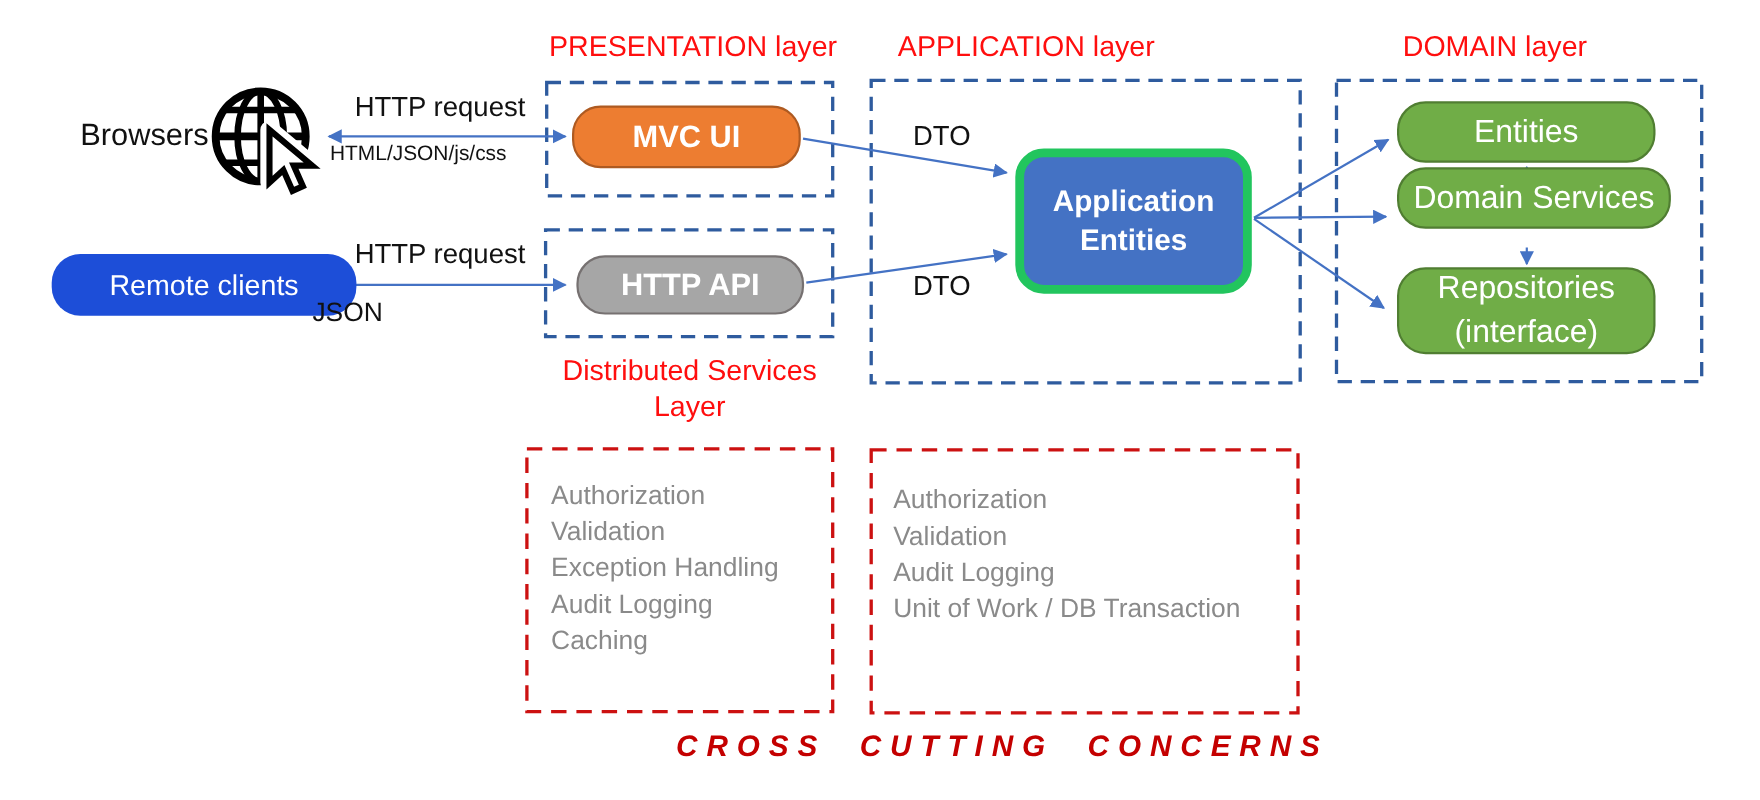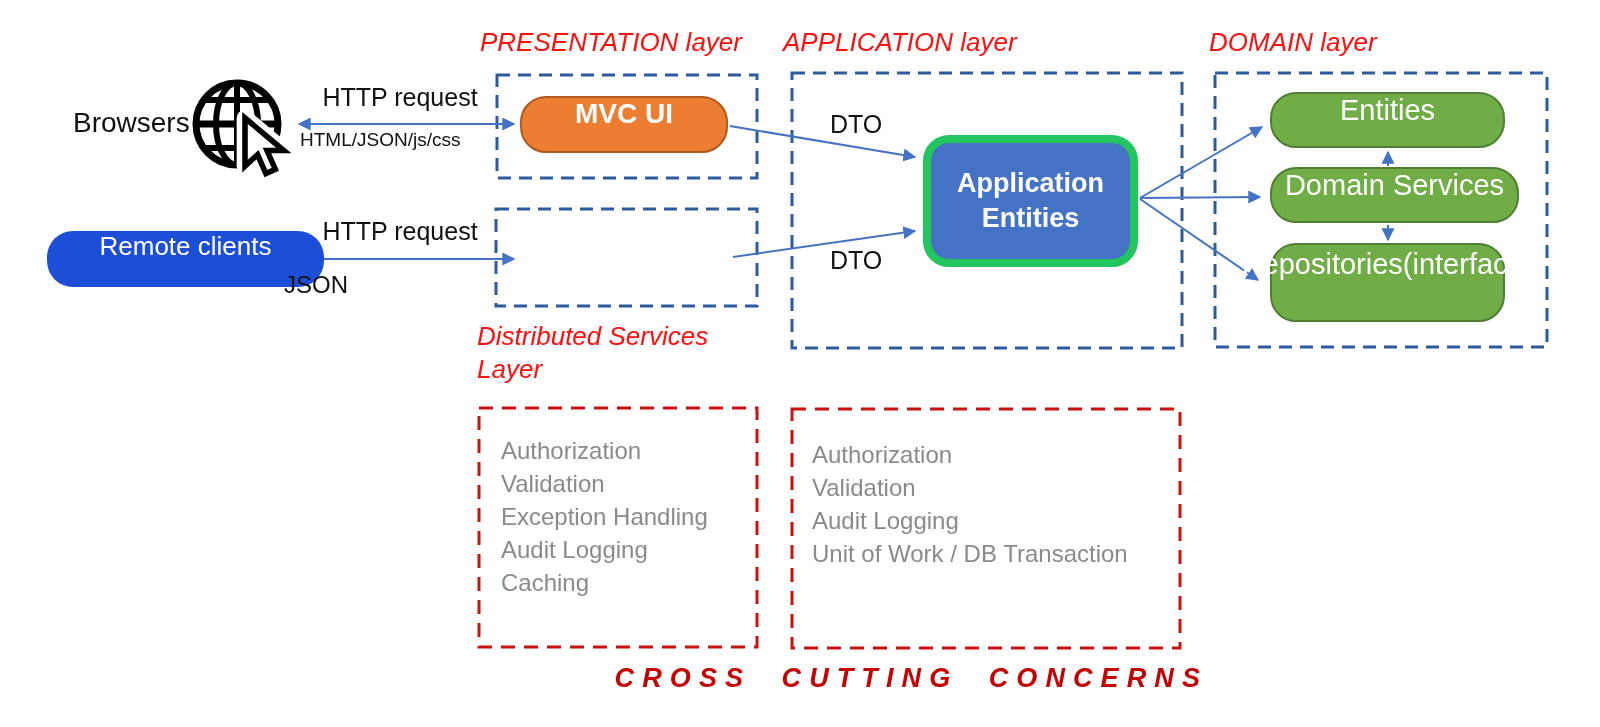--- a/index.html
+++ b/index.html
@@ -1,32 +1,32 @@
 <!DOCTYPE html>
 <html><head>
 <meta charset="utf-8">
 <style>
   html,body{margin:0;padding:0;background:#fff;}
   body{font-family:"Liberation Sans",sans-serif;}
   #canvas{position:relative;width:1600px;height:727px;background:#ffffff;overflow:hidden;}
   .abs{position:absolute;}
-  .center{display:flex;justify-content:center;text-align:center;border-radius:26px;}
+  .center{display:flex;align-items:center;justify-content:center;text-align:center;border-radius:26px;}
   svg.overlay{position:absolute;left:0;top:0;pointer-events:none;}
 
-  .layer-title{color:#ff0e0e;font-size:26px;white-space:nowrap;text-align:left;font-style:italic;}
+  .layer-title{color:#ff0e0e;font-size:26px;white-space:nowrap;text-align:center;}
   .black-label{color:#111;font-size:25px;white-space:nowrap;}
 
   .box{box-sizing:border-box;color:#fff;}
   .box-mvc{left:520px;top:96px;width:208px;height:57px;background:#ED7D31;border:2px solid #AE5A21;font-weight:bold;font-size:28px;}
   .box-api{left:524px;top:232px;width:207px;height:54px;background:#A6A6A6;border:2px solid #767171;font-weight:bold;font-size:28px;}
   .box-app{left:923px;top:135px;width:215px;height:132px;background:#4472C4;border:8px solid #22c55e;font-weight:bold;font-size:27px;line-height:1.3;flex-direction:column;}
   .box-green{background:#70AD47;border:2px solid #507E32;font-size:29px;}
   .box-entities{left:1270px;top:92px;width:235px;height:56px;}
-  .box-ds{left:1270px;top:167px;width:249px;height:56px;}
-  .box-repos{left:1270px;top:243px;width:235px;height:79px;line-height:1.35;flex-direction:row;}
+  .box-ds{left:1270px;top:152px;width:249px;height:56px;}
+  .box-repos{left:1270px;top:243px;width:235px;height:79px;line-height:1.35;flex-direction:column;}
   .box-remote{left:47px;top:231px;width:277px;height:56px;background:#1d4ed8;font-size:26px;}
 
   .browsers-label{left:73px;top:107px;font-size:28px;color:#111;text-align:center;}
   .title-presentation{left:480px;top:27px;width:300px;}
   .title-application{left:783px;top:27px;width:300px;}
   .title-domain{left:1209px;top:27px;width:300px;}
   .title-distributed{left:477px;top:320px;width:300px;line-height:33px;}
 
   .lbl-http1{left:300px;top:83px;width:200px;text-align:center;}
   .lbl-htmljson{left:300px;top:129px;width:200px;text-align:left;font-size:19px;}
@@ -104,20 +104,23 @@
   <div class="abs layer-title title-application">APPLICATION layer</div>
   <div class="abs layer-title title-domain">DOMAIN layer</div>
   <div class="abs layer-title title-distributed">
     <span style="display:block;">Distributed Services</span>
     <span style="display:block;">Layer</span>
   </div>
 
   <div class="abs center box box-mvc">
     <span>MVC UI</span>
   </div>
+  <div class="abs center box box-api">
+    <span>HTTP API</span>
+  </div>
   <div class="abs center box box-app">
     <span>Application</span>
     <span>Entities</span>
   </div>
   <div class="abs center box box-green box-entities">
     <span>Entities</span>
   </div>
   <div class="abs center box box-green box-ds">
     <span>Domain Services</span>
   </div>

